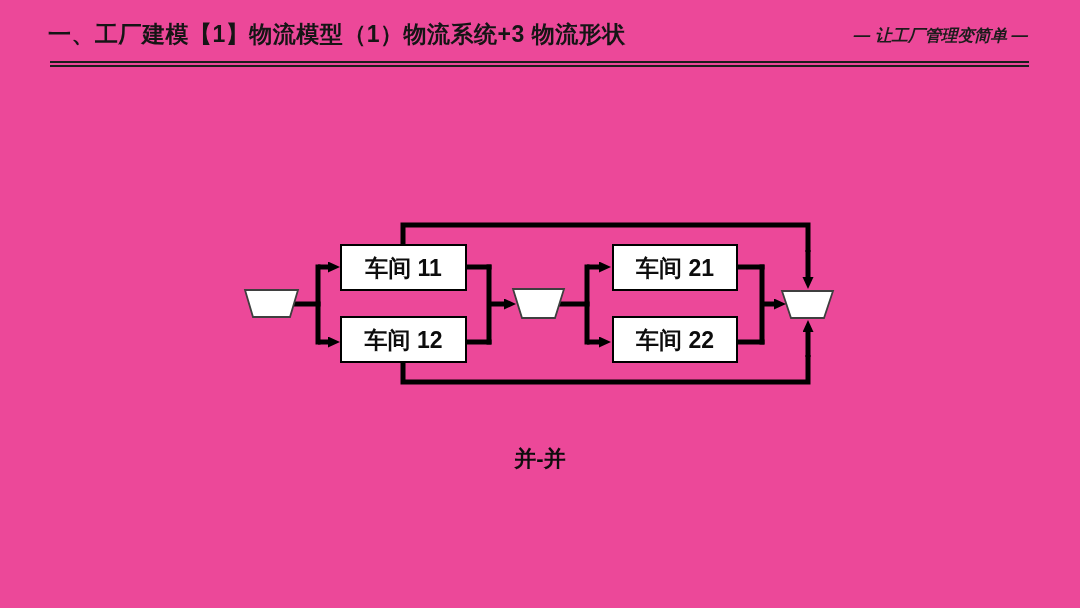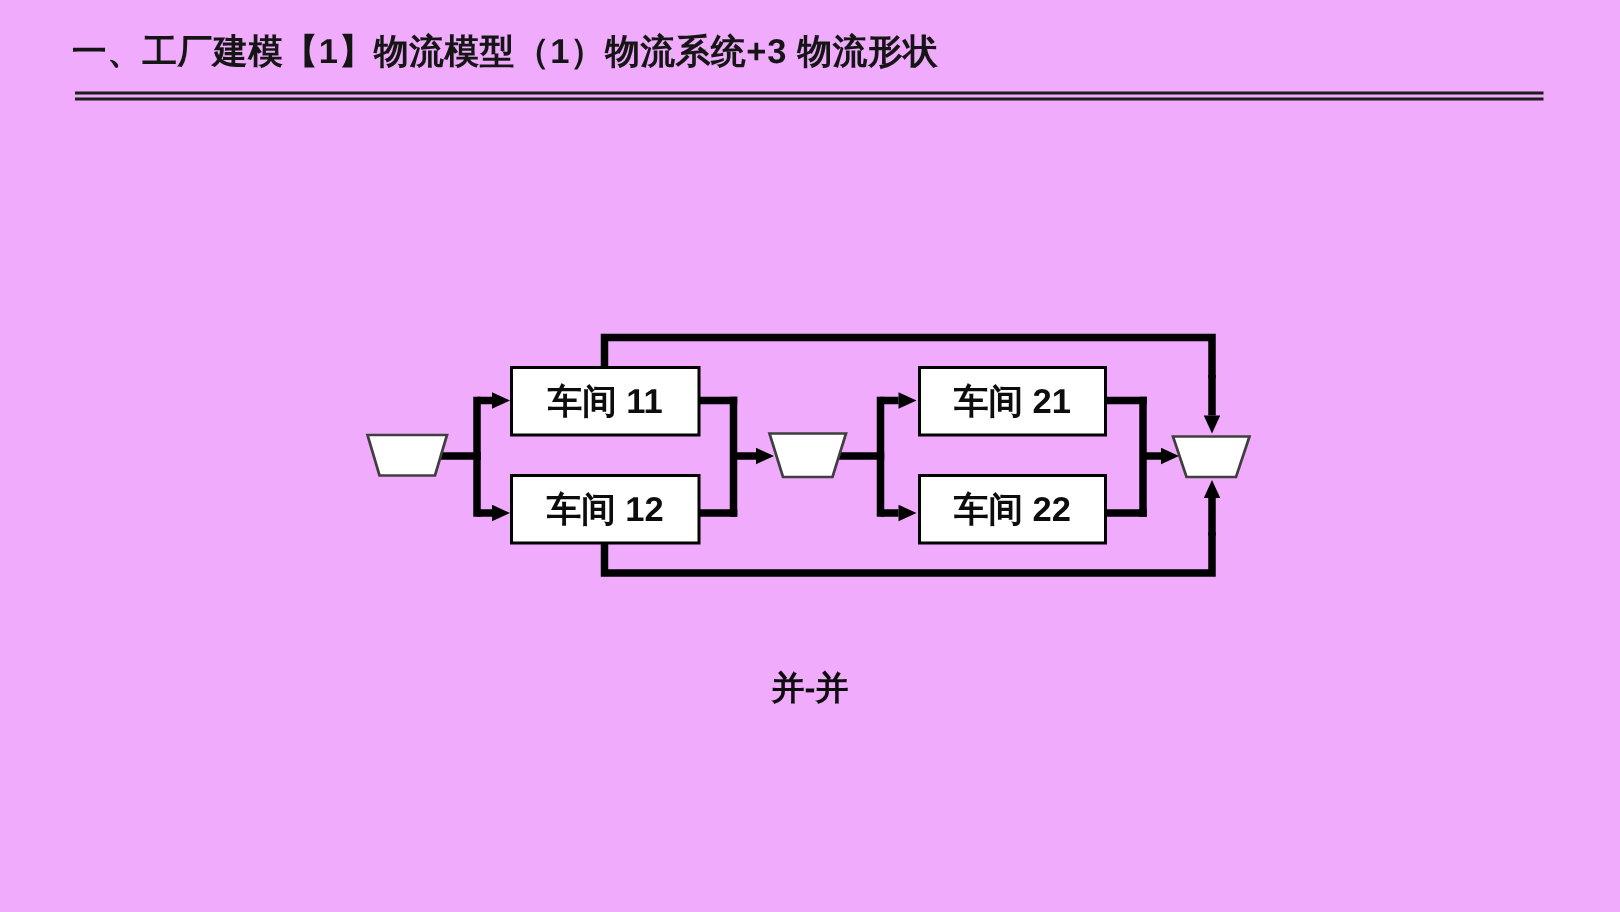--- a/index.html
+++ b/index.html
@@ -4,21 +4,21 @@
 <style>
   html, body {
     margin: 0;
     padding: 0;
     background: #ffffff;
   }
   .page {
     position: relative;
     width: 1080px;
     height: 608px;
-    background: #f0abfc;
+    background: #ec4899;
     overflow: hidden;
     font-family: "Liberation Sans", "DejaVu Sans", sans-serif;
   }
   .hdr-title {
     position: absolute;
     left: 48px;
     top: 19px;
     font-size: 23px;
     font-weight: bold;
     color: #151515;
@@ -76,20 +76,21 @@
     font-weight: bold;
     fill: #0d0d0d;
   }
 </style>
 </head>
 <body>
 
 <div class="page">
 
   <div class="hdr-title">一、工厂建模【1】物流模型（1）物流系统+3 物流形状</div>
+  <div class="hdr-slogan">— 让工厂管理变简单 —</div>
   <div class="hdr-rule"></div>
 
   <svg class="diagram" width="1080" height="608" viewBox="0 0 1080 608" xmlns="http://www.w3.org/2000/svg">
     <defs>
       <marker id="arr" markerUnits="userSpaceOnUse" markerWidth="14" markerHeight="13" refX="0.5" refY="5.5" orient="auto">
         <path d="M0.5,0 L12.5,5.5 L0.5,11 Z" fill="#000000"></path>
       </marker>
     </defs>
 
     <g>

